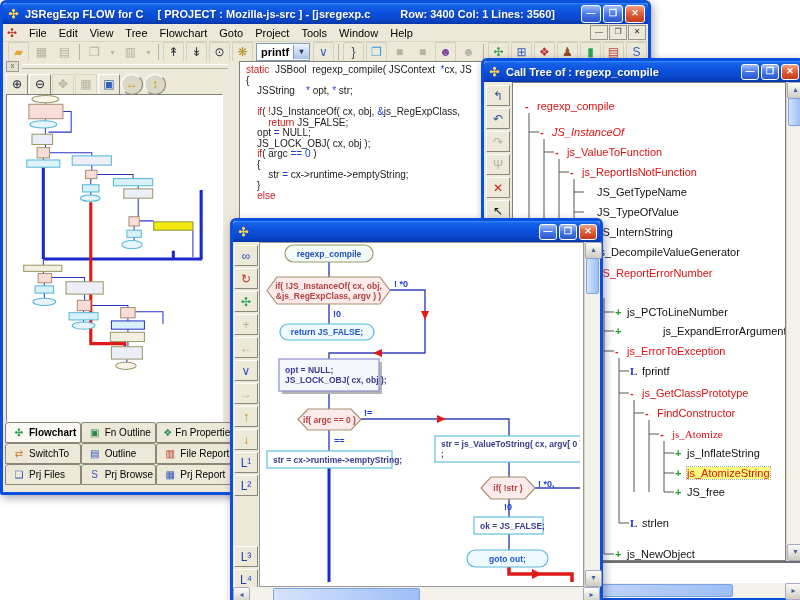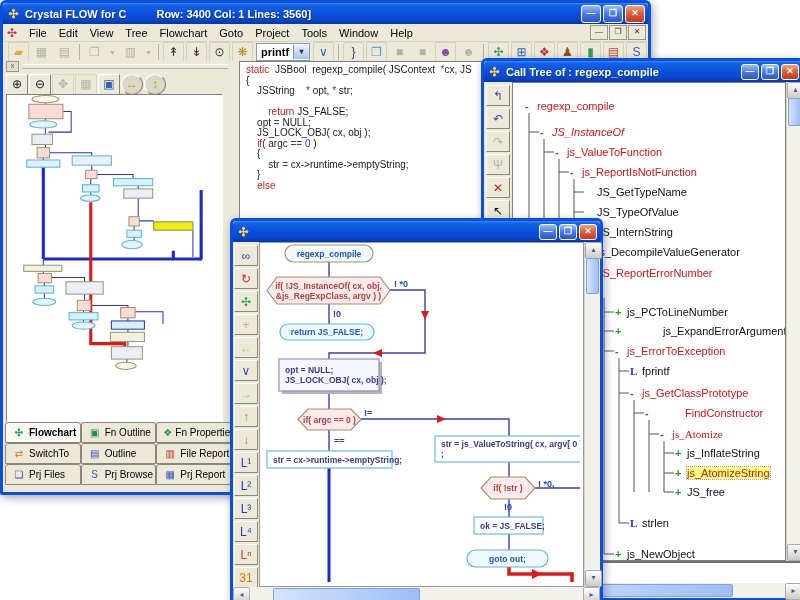--- a/index.html
+++ b/index.html
@@ -82,21 +82,22 @@
   text.nt{font:bold 8.5px "Liberation Sans",sans-serif}
   
   .ovl{stroke:#2a35c8;stroke-width:1;fill:none}
 </style>
 </head>
 <body>
 
 <div class="win" id="mainwin" style="left:0;top:0;width:645px;height:489px;z-index:1;border-radius:6px 6px 2px 2px">
   <div class="tbar">
     <span class="ticon">✣</span>
-    <span>Crystal FLOW for C</span>
+    <span>JSRegExp FLOW for C</span>
+    <span style="margin-left:14px;font-weight:bold">[ PROJECT : Mozilla-js-src ] - [jsregexp.c</span>
     <span style="margin-left:30px">Row: 3400 Col: 1  Lines: 3560]</span>
     <span class="wbtns">
       <span class="wb">—</span>
       <span class="wb">❒</span>
       <span class="wb close">✕</span>
     </span>
   </div>
   <div class="menubar">
     <span class="ticon" style="color:#c03030;width:14px">✣</span>
     <span id="menuitems" style="display:flex">
@@ -253,20 +254,21 @@
         </div>
     </div>
 
     <div style="position:absolute;left:230px;top:0;width:6px;bottom:0;background:#ece9d8"></div>
 
     <div class="codearea" id="codearea">
         <div class="cl"><span class="c-k">static</span><span class="c-t">  JSBool  regexp_compile( JSContext  </span><span class="c-b">*</span><span class="c-t">cx, JS</span></div>
         <div class="cl"><span class="c-t">{</span></div>
         <div class="cl"><span class="c-t">    JSString    </span><span class="c-b">*</span><span class="c-t"> opt, </span><span class="c-b">*</span><span class="c-t"> str;</span></div>
         <div class="cl">&nbsp;</div>
+        <div class="cl"><span class="c-t">    </span><span class="c-k">if</span><span class="c-t">( </span><span class="c-k">!</span><span class="c-t">JS_InstanceOf( cx, obj, </span><span class="c-b">&amp;</span><span class="c-t">js_RegExpClass,</span></div>
         <div class="cl"><span class="c-t">        </span><span class="c-k">return</span><span class="c-t"> JS_FALSE;</span></div>
         <div class="cl"><span class="c-t">    opt </span><span class="c-b">=</span><span class="c-t"> NULL;</span></div>
         <div class="cl"><span class="c-t">    JS_LOCK_OBJ( cx, obj );</span></div>
         <div class="cl"><span class="c-t">    </span><span class="c-k">if</span><span class="c-t">( argc </span><span class="c-b">==</span><span class="c-t"> </span><span class="c-b">0</span><span class="c-t"> )</span></div>
         <div class="cl"><span class="c-t">    {</span></div>
         <div class="cl"><span class="c-t">        str </span><span class="c-b">=</span><span class="c-t"> cx-&gt;runtime-&gt;emptyString;</span></div>
         <div class="cl"><span class="c-t">    }</span></div>
         <div class="cl"><span class="c-t">    </span><span class="c-k">else</span></div>
       </div>
   </div>
@@ -377,21 +379,21 @@
         <div class="trow" style="left: 117px; top: 280px;">
           <span class="tm tm-L">L</span>
           <span class="tl" style="color: rgb(17, 17, 17);">fprintf</span>
         </div>
         <div class="trow" style="left: 117px; top: 302px;">
           <span class="tm tm-minus">-</span>
           <span class="tl" style="color: rgb(221, 17, 17);">js_GetClassPrototype</span>
         </div>
         <div class="trow" style="left: 132px; top: 322px;">
           <span class="tm tm-minus">-</span>
-          <span class="tl" style="color: rgb(221, 17, 17); margin-left: 28px;">FindConstructor</span>
+          <span class="tl" style="color: rgb(221, 17, 17);">FindConstructor</span>
         </div>
         <div class="trow" style="left: 147px; top: 343px;">
           <span class="tm tm-minus">-</span>
           <span class="tl" style="color: rgb(221, 17, 17); font-family: Liberation Serif, serif;">js_Atomize</span>
         </div>
         <div class="trow" style="left: 162px; top: 362px;">
           <span class="tm tm-plus">+</span>
           <span class="tl" style="color: rgb(17, 17, 17);">js_InflateString</span>
         </div>
         <div class="trow" style="left: 162px; top: 382px;">
@@ -442,21 +444,21 @@
         <span class="vbtn dis">+</span>
         <span class="vbtn dis">←</span>
         <span class="vbtn" style="color: rgb(48, 80, 192);">∨</span>
         <span class="vbtn dis">→</span>
         <span class="vgap"></span>
         <span class="vbtn" style="color: rgb(208, 128, 0);">↑</span>
         <span class="vbtn" style="color: rgb(208, 128, 0);">↓</span>
         <span class="vgap"></span>
         <span class="vbtn" style="color: rgb(32, 64, 192);">L¹</span>
         <span class="vbtn" style="color: rgb(32, 64, 192);">L²</span>
-        <span class="vbtn" style="color: rgb(32, 64, 192);">L³</span>
+        <span class="vbtn" style="color: rgb(32, 64, 192); margin-top: 48px;">L³</span>
         <span class="vbtn" style="color: rgb(32, 64, 192);">L⁴</span>
         <span class="vbtn" style="color: rgb(192, 64, 64);">Lⁿ</span>
         <span class="vgap"></span>
         <span class="vbtn" style="color: rgb(208, 128, 0);">31</span>
         <span class="vbtn" style="color: rgb(96, 112, 144);">▩</span>
       </div>
     <div class="flclient">
       <svg id="flowsvg" width="320" height="339">
         <path class="fl" d="M69,19 V34"></path>
         <path class="fl" d="M69,61 V81"></path>

